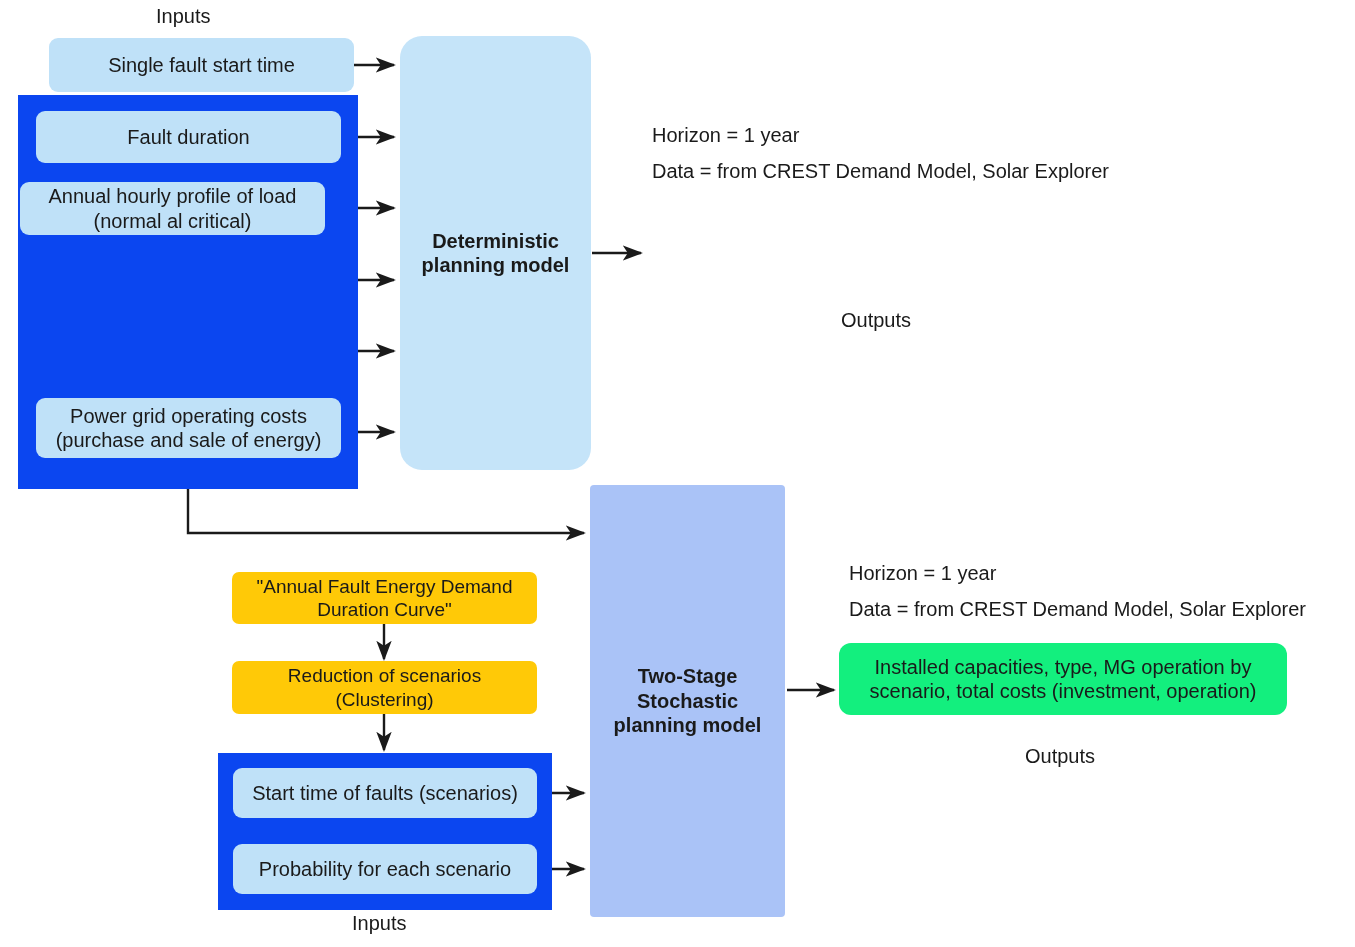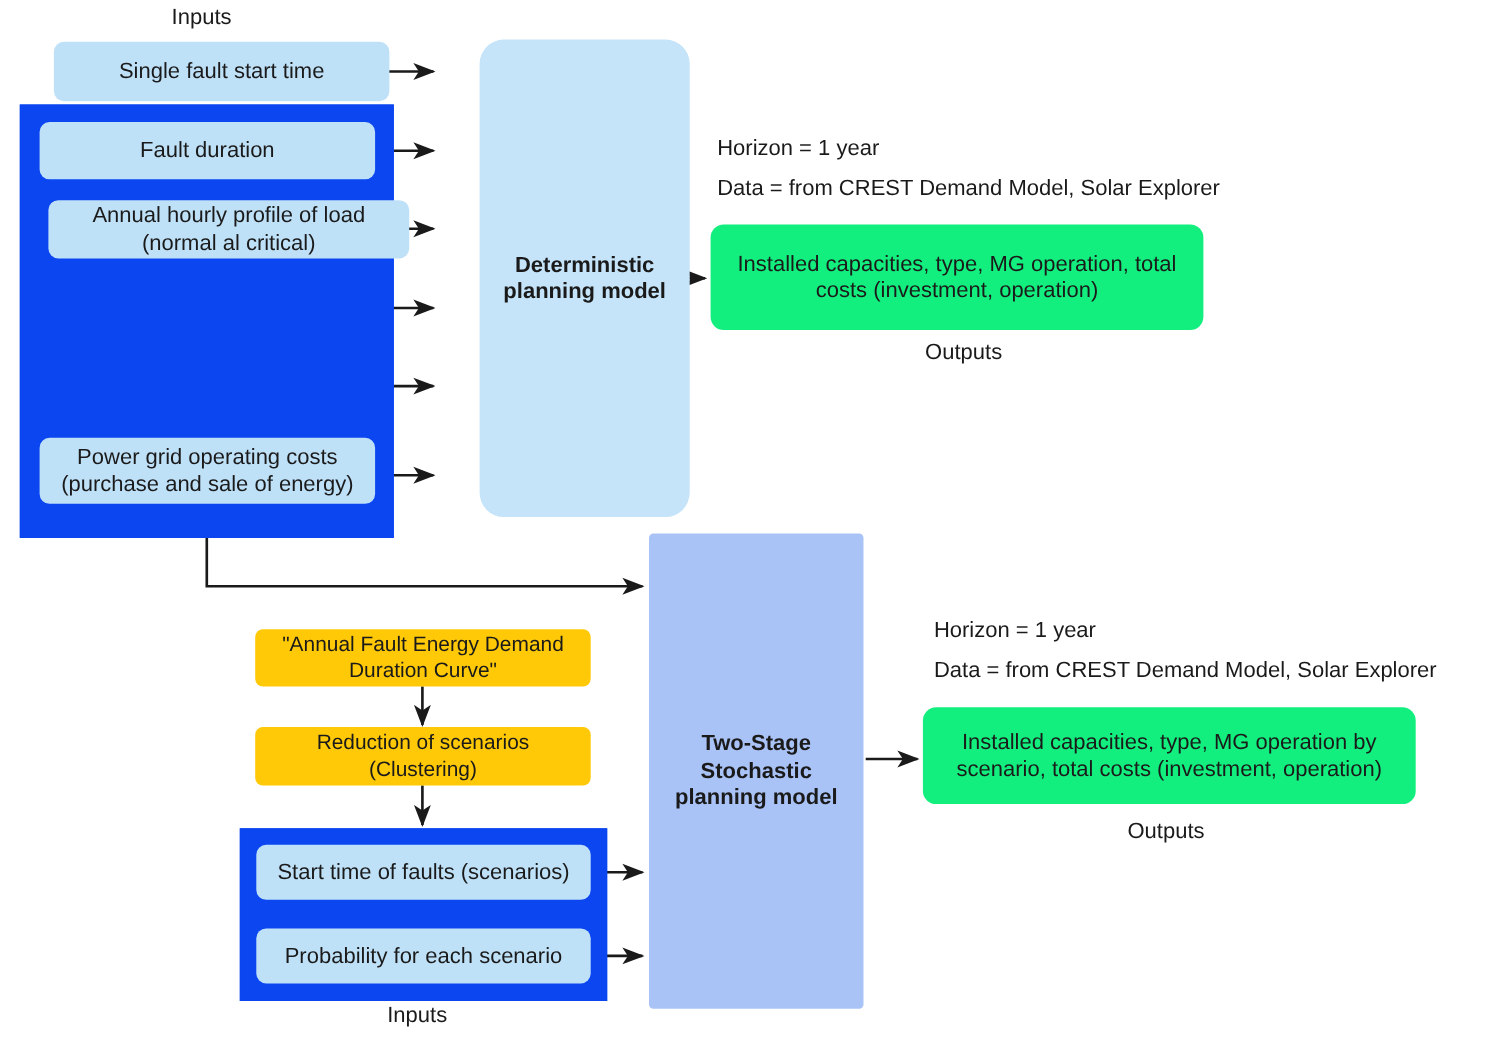--- a/index.html
+++ b/index.html
@@ -41,21 +41,20 @@
     box-sizing: border-box;
     background: #0b46f0;
     border: 1px solid #0b46f0;
   }
   
   .model-det {
     background: #c5e4f9;
     border-radius: 22px;
     font-size: 20px;
     font-weight: bold;
-    margin-left: 36px;
   }
   .model-sto {
     background: #aac3f7;
     border-radius: 4px;
     font-size: 20px;
     font-weight: bold;
   }
   
   .out {
     background: #13ef7e;
@@ -129,37 +128,35 @@
   </svg>
 
   <div class="caption" style="left:156px; top:5px;">Inputs</div>
 
   <div class="node chip" style="left:36px; top:38px; width:305px; height:54px;margin-left:13px;">Single fault start time</div>
 
   <div class="group-frame" style="left:18px; top:95px; width:340px; height:394px;"></div>
 
   <div class="node chip" style="left:36px; top:111px; width:305px; height:52px;">Fault duration</div>
 
-  <div class="node chip" style="left:44px; top:182px; width:328px; height:53px;">Annual hourly profile of load
+  <div class="node chip" style="left:20px; top:182px; width:305px; height:53px;">Annual hourly profile of load
 (normal al critical)</div>
 
 
 
   <div class="node chip" style="left:36px; top:398px; width:305px; height:60px;">Power grid operating costs
 (purchase and sale of energy)</div>
 
   <div class="node model-det" style="left:400px; top:36px; width:191px; height:434px;">Deterministic
 planning model</div>
 
   <div class="meta" style="left:652px; top:124px;">Horizon = 1 year</div>
 
   <div class="meta" style="left:652px; top:160px;">Data = from CREST Demand Model, Solar Explorer</div>
 
-  <div class="node out" style="left:646px; top:204px; width:448px; height:96px;">Installed capacities, type, MG operation, total
-costs (investment, operation)</div>
 
   <div class="caption" style="left:841px; top:309px;">Outputs</div>
 
   <div class="node model-sto" style="left:590px; top:485px; width:195px; height:432px;">Two-Stage
 Stochastic
 planning model</div>
 
   <div class="node amber" style="left:232px; top:572px; width:305px; height:52px;">"Annual Fault Energy Demand
 Duration Curve"</div>
 
@@ -171,18 +168,18 @@
   <div class="node chip" style="left:233px; top:844px; width:304px; height:50px;">Probability for each scenario</div>
 
   <div class="node chip" style="left:233px; top:768px; width:304px; height:50px;">Start time of faults (scenarios)</div>
 
   <div class="caption" style="left:352px; top:912px;">Inputs</div>
 
   <div class="meta" style="left:849px; top:562px;">Horizon = 1 year</div>
 
   <div class="meta" style="left:849px; top:598px;">Data = from CREST Demand Model, Solar Explorer</div>
 
-  <div class="node out" style="left:839px; top:643px; width:448px; height:88px;">Installed capacities, type, MG operation by
+  <div class="node out" style="left:839px; top:643px; width:448px; height:72px;">Installed capacities, type, MG operation by
 scenario, total costs (investment, operation)</div>
 
   <div class="caption" style="left:1025px; top:745px;">Outputs</div>
 
 </div>
 
 </body></html>

